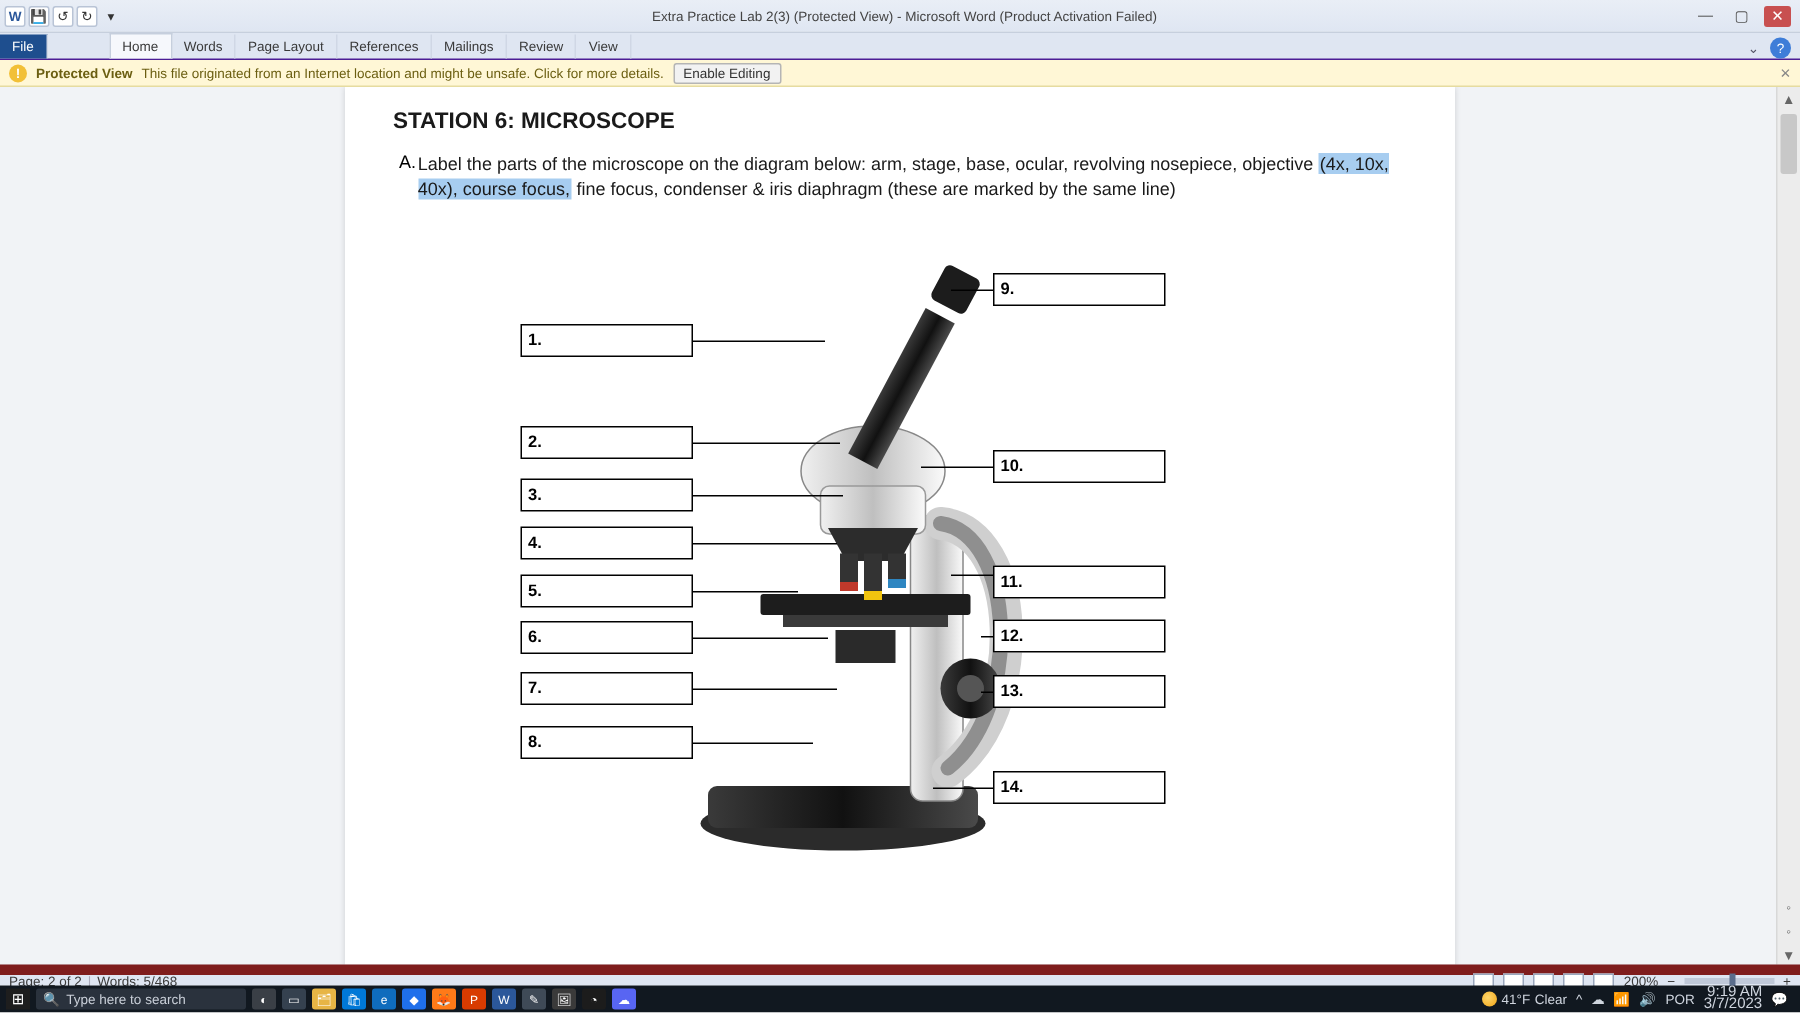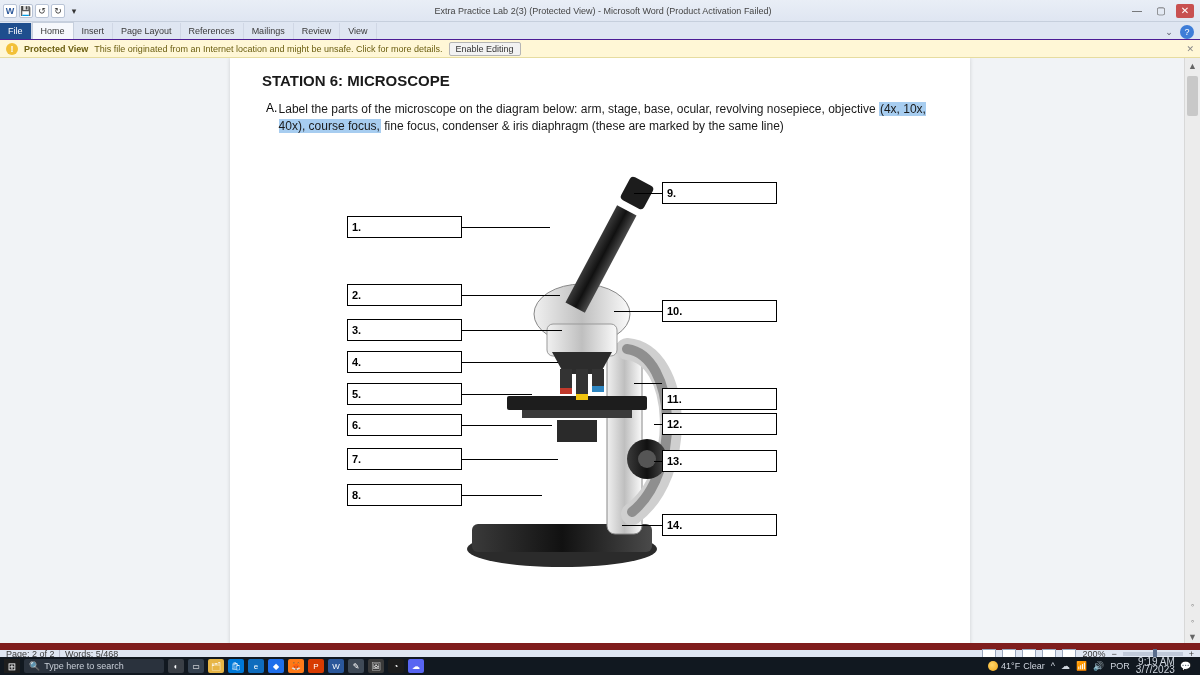--- a/index.html
+++ b/index.html
@@ -11,21 +11,21 @@
   .titlebar .qat .qicon { width:14px; height:14px; display:flex; align-items:center; justify-content:center; border:1px solid #b9c4d6; border-radius:2px; background:#fff; font-size:9px;}
   .titlebar .title { flex:1; text-align:center; color:#444; }
   .titlebar .wbtns { display:flex; gap:6px; padding:0 6px; }
   .titlebar .wbtn { width:18px; height:14px; display:flex; align-items:center; justify-content:center; font-size:10px; color:#555; }
   .wbtns .close{ background:#c85050; color:#fff; border-radius:2px;}
 
   
   .ribbon-tabs { height:18px; background:#dfe6f2; border-bottom:1px solid #4c1d95; display:flex; align-items:flex-end; font-size:9px; color:#3a3a3a; }
   .rtab{ padding:3px 8px; border-right:1px solid #d0d7e5; cursor:default;}
   .rtab.file{ background:#1e4e8e; color:#fff; }
-  .rtab.active{ background:#f6f8fc; border-top:1px solid #c6cfdd; border-left:1px solid #c6cfdd; border-right:1px solid #c6cfdd;}
+  .rtab.active{ background:#f6f8fc; border-top:1px solid #c6cfdd; border-left:1px solid #c6cfdd; border-right:1px solid #c6cfdd;margin-left:41px;}
   .ribbon-tabs .help{ margin-left:auto; display:flex; gap:4px; padding-right:6px;}
   .help span{ width:14px; height:14px; border-radius:50%; background:#3e7dd8; color:#fff; display:flex; align-items:center; justify-content:center; font-size:9px;}
 
   
   .protected { height:18px; background:#fff7d6; border-bottom:1px solid #e6dca0; display:flex; align-items:center; font-size:9px; color:#6b5e11; padding:0 6px; gap:6px;}
   .protected .shield{ width:12px; height:12px; border-radius:50%; background:#f2c037; color:#fff; display:flex; align-items:center; justify-content:center; font-weight:bold;}
   .protected .enable{ border:1px solid #b5b5b5; background:#f2f2f2; color:#333; padding:1px 6px; font-size:9px; border-radius:2px;}
   .protected .closex{ margin-left:auto; color:#888;}
 
   
@@ -87,21 +87,21 @@
   <div class="wbtns">
     <div class="wbtn">—</div>
     <div class="wbtn">▢</div>
     <div class="wbtn close">✕</div>
   </div>
 </div>
 
 <div class="ribbon-tabs">
   <div class="rtab file">File</div>
   <div class="rtab active">Home</div>
-  <div class="rtab">Insert</div>
+  <div class="rtab">Words</div>
   <div class="rtab">Page Layout</div>
   <div class="rtab">References</div>
   <div class="rtab">Mailings</div>
   <div class="rtab">Review</div>
   <div class="rtab">View</div>
   <div class="help">
     <span style="background:transparent;color:#556;">⌄</span>
     <span>?</span>
   </div>
 </div>
@@ -197,21 +197,21 @@
 
       <div class="lbox left" style="top:320px;">8.</div>
       <div class="leader" style="top:331px; left:200px; width:80px;"></div>
 
       <div class="lbox right" style="top:18px;">9.</div>
       <div class="leader" style="top:29px; left:372px; width:28px;"></div>
 
       <div class="lbox right" style="top:136px;">10.</div>
       <div class="leader" style="top:147px; left:352px; width:48px;"></div>
 
-      <div class="lbox right" style="top:224px;">11.</div>
+      <div class="lbox right" style="top:213px;">11.</div>
       <div class="leader" style="top:219px; left:372px; width:28px;"></div>
 
       <div class="lbox right" style="top:249px;">12.</div>
       <div class="leader" style="top:260px; left:392px; width:8px;"></div>
 
       <div class="lbox right" style="top:286px;">13.</div>
       <div class="leader" style="top:297px; left:392px; width:8px;"></div>
 
       <div class="lbox right" style="top:350px;">14.</div>
       <div class="leader" style="top:361px; left:360px; width:40px;"></div>

